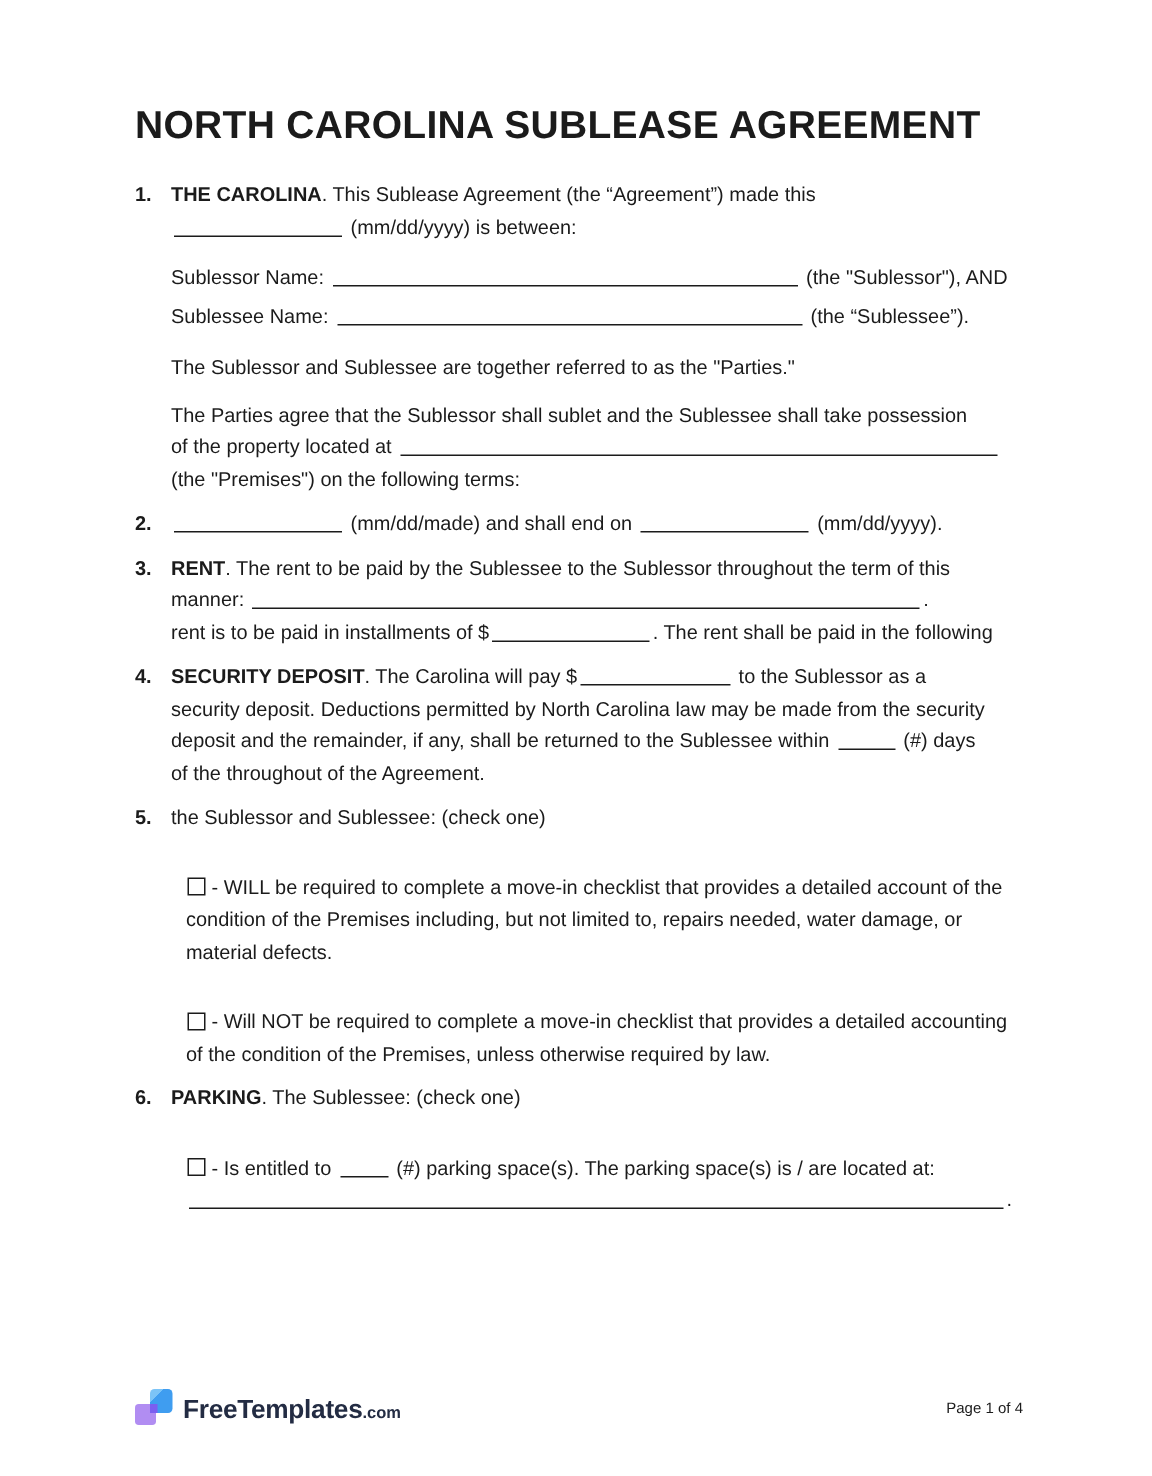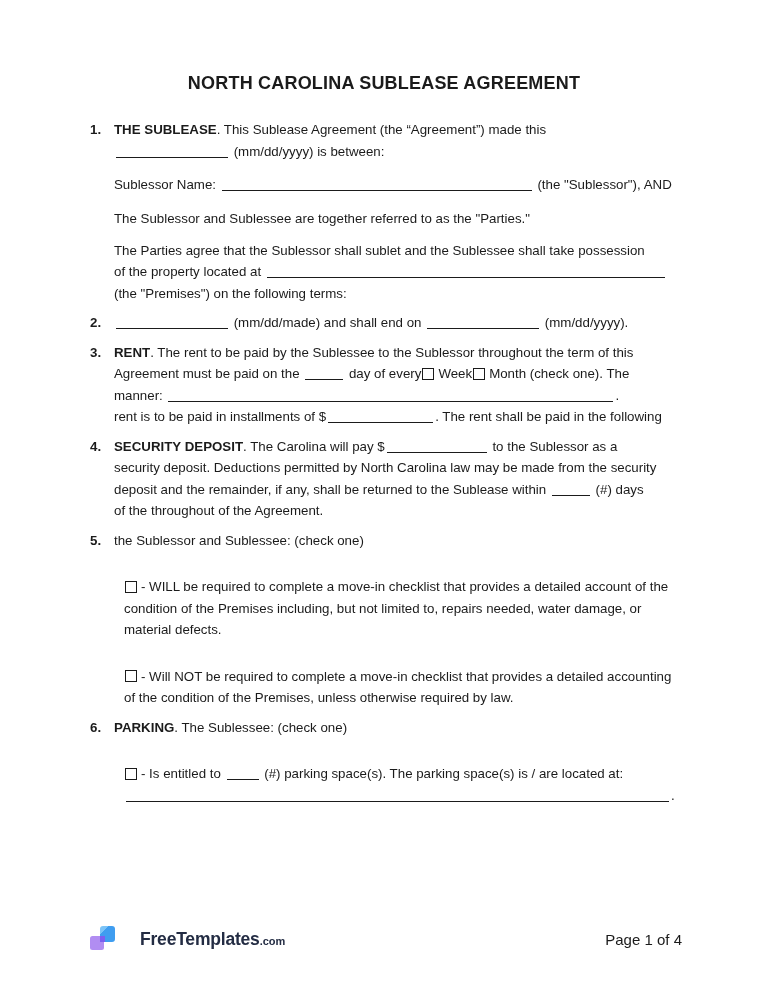--- a/index.html
+++ b/index.html
@@ -3,21 +3,21 @@
 <meta charset="utf-8">
 <style>
   html,body { margin:0; padding:0; }
   body {
     width:768px; height:984px; position:relative; overflow:hidden;
     background:#ffffff; color:#1b1b1b;
     font-family:"Liberation Sans", sans-serif;
   }
   .content { padding:70px 90px 0 90px; font-size:13.3px; }
   .title {
-    font-size:18px; line-height:27px; font-weight:bold; text-align:center;
+    font-size:26px; line-height:27px; font-weight:bold; 
     margin:0 0 22px 0; letter-spacing:0.2px;
   }
   .sec { display:flex; margin-top:8px; }
   .sec.first { margin-top:0; }
   .num { flex:0 0 24px; width:24px; font-weight:bold; line-height:21.5px; }
   .secbody { flex:1; min-width:0; }
   .ln { line-height:21.5px; white-space:nowrap; }
   .wrap { line-height:21.5px; white-space:normal; }
   .names .ln { line-height:26px; }
   .mt10 { margin-top:10px; }
@@ -35,53 +35,54 @@
   .w543{width:543px}
   .cb {
     display:inline-block; width:10px; height:10px; box-sizing:content-box;
     border:1.6px solid #1b1b1b; vertical-align:-1.5px; margin:0 4px 0 1px;
     background:#fff;
   }
   .footer {
     position:absolute; left:90px; right:86px; top:926px;
     display:flex; justify-content:space-between; align-items:center;
   }
-  .brandwrap { display:flex; align-items:center; gap:25px; }
+  .brandwrap { display:flex; align-items:center; gap:7px; }
   .logo { position:relative; width:25px; height:26px; }
   .lg-purple {
     position:absolute; left:0; top:10px; width:14px; height:14px;
     background:#b18df2; border-radius:2.5px;
   }
   .lg-blue {
     position:absolute; right:0; top:0; width:15px; height:16px;
     background:linear-gradient(135deg,#7cc4f7 0%,#7cc4f7 28%,#3f9df0 28%);
     border-radius:3px;
   }
   .lg-overlap {
     position:absolute; left:10px; top:10px; width:5px; height:6px;
     background:#7b5ff0;
   }
   .brand-main { font-weight:bold; font-size:17.5px; color:#232c43; letter-spacing:-0.2px; }
   .brand-tld { font-weight:bold; font-size:11px; color:#232c43; }
-  .pagenum { font-size:15px; color:#1b1b1b; }
+  .pagenum { font-size:10px; color:#1b1b1b; }
 </style>
 </head>
 <body>
 
 <div class="content">
 
   <h1 class="title">NORTH CAROLINA SUBLEASE AGREEMENT</h1>
 
   <div class="sec first">
     <div class="num">1.</div>
     <div class="secbody">
-      <div class="ln"><span class="b">THE SUBLEASE</span><span>. This Sublease Agreement (the “Agreement”) made this</span></div>
+      <div class="ln"><span class="b">THE CAROLINA</span><span>. This Sublease Agreement (the “Agreement”) made this</span></div>
       <div class="ln"><span class="blank w112"></span><span> (mm/dd/yyyy) is between:</span></div>
       <div class="names mt10">
         <div class="ln"><span>Sublessor Name:</span> <span class="blank w310"></span><span> (the "Sublessor"), AND</span></div>
+        <div class="ln"><span>Sublessee Name:</span> <span class="blank w310"></span><span> (the “Sublessee”).</span></div>
       </div>
       <div class="ln mt10"><span>The Sublessor and Sublessee are together referred to as the "Parties."</span></div>
       <div class="mt10">
         <div class="ln"><span>The Parties agree that the Sublessor shall sublet and the Sublessee shall take possession</span></div>
         <div class="ln"><span>of the property located at</span> <span class="blank w398"></span></div>
         <div class="ln"><span>(the "Premises") on the following terms:</span></div>
       </div>
     </div>
   </div>
 
@@ -89,32 +90,31 @@
     <div class="num">2.</div>
     <div class="secbody">
       <div class="ln"><span class="blank w112"></span><span> (mm/dd/made) and shall end on </span><span class="blank w112"></span><span> (mm/dd/yyyy).</span></div>
     </div>
   </div>
 
   <div class="sec">
     <div class="num">3.</div>
     <div class="secbody">
       <div class="ln"><span class="b">RENT</span><span>. The rent to be paid by the Sublessee to the Sublessor throughout the term of this</span></div>
-      <div class="ln"><span>Agreement must be paid on the</span> <span class="blank w38"></span><span> day of every</span><span class="cb"></span><span>Week</span><span class="cb"></span><span>Month (check one). The</span></div>
       <div class="ln"><span>manner:</span> <span class="blank w445"></span><span>.</span></div>
       <div class="ln"><span>rent is to be paid in installments of $</span><span class="blank w105"></span><span>. The rent shall be paid in the following</span></div>
     </div>
   </div>
 
   <div class="sec">
     <div class="num">4.</div>
     <div class="secbody">
       <div class="ln"><span class="b">SECURITY DEPOSIT</span><span>. The Carolina will pay $</span><span class="blank w100"></span><span> to the Sublessor as a</span></div>
       <div class="ln"><span>security deposit. Deductions permitted by North Carolina law may be made from the security</span></div>
-      <div class="ln"><span>deposit and the remainder, if any, shall be returned to the Sublease within</span> <span class="blank w38"></span><span> (#) days</span></div>
+      <div class="ln"><span>deposit and the remainder, if any, shall be returned to the Sublessee within</span> <span class="blank w38"></span><span> (#) days</span></div>
       <div class="ln"><span>of the throughout of the Agreement.</span></div>
     </div>
   </div>
 
   <div class="sec">
     <div class="num">5.</div>
     <div class="secbody">
       <div class="ln"><span>the Sublessor and Sublessee: (check one)</span></div>
       <div class="wrap cbitem mt9"><span class="cb"></span><span>- WILL be required to complete a move-in checklist that provides a detailed account of the condition of the Premises including, but not limited to, repairs needed, water damage, or material defects.</span></div>
       <div class="wrap cbitem mt3"><span class="cb"></span><span>- Will NOT be required to complete a move-in checklist that provides a detailed accounting of the condition of the Premises, unless otherwise required by law.</span></div>

